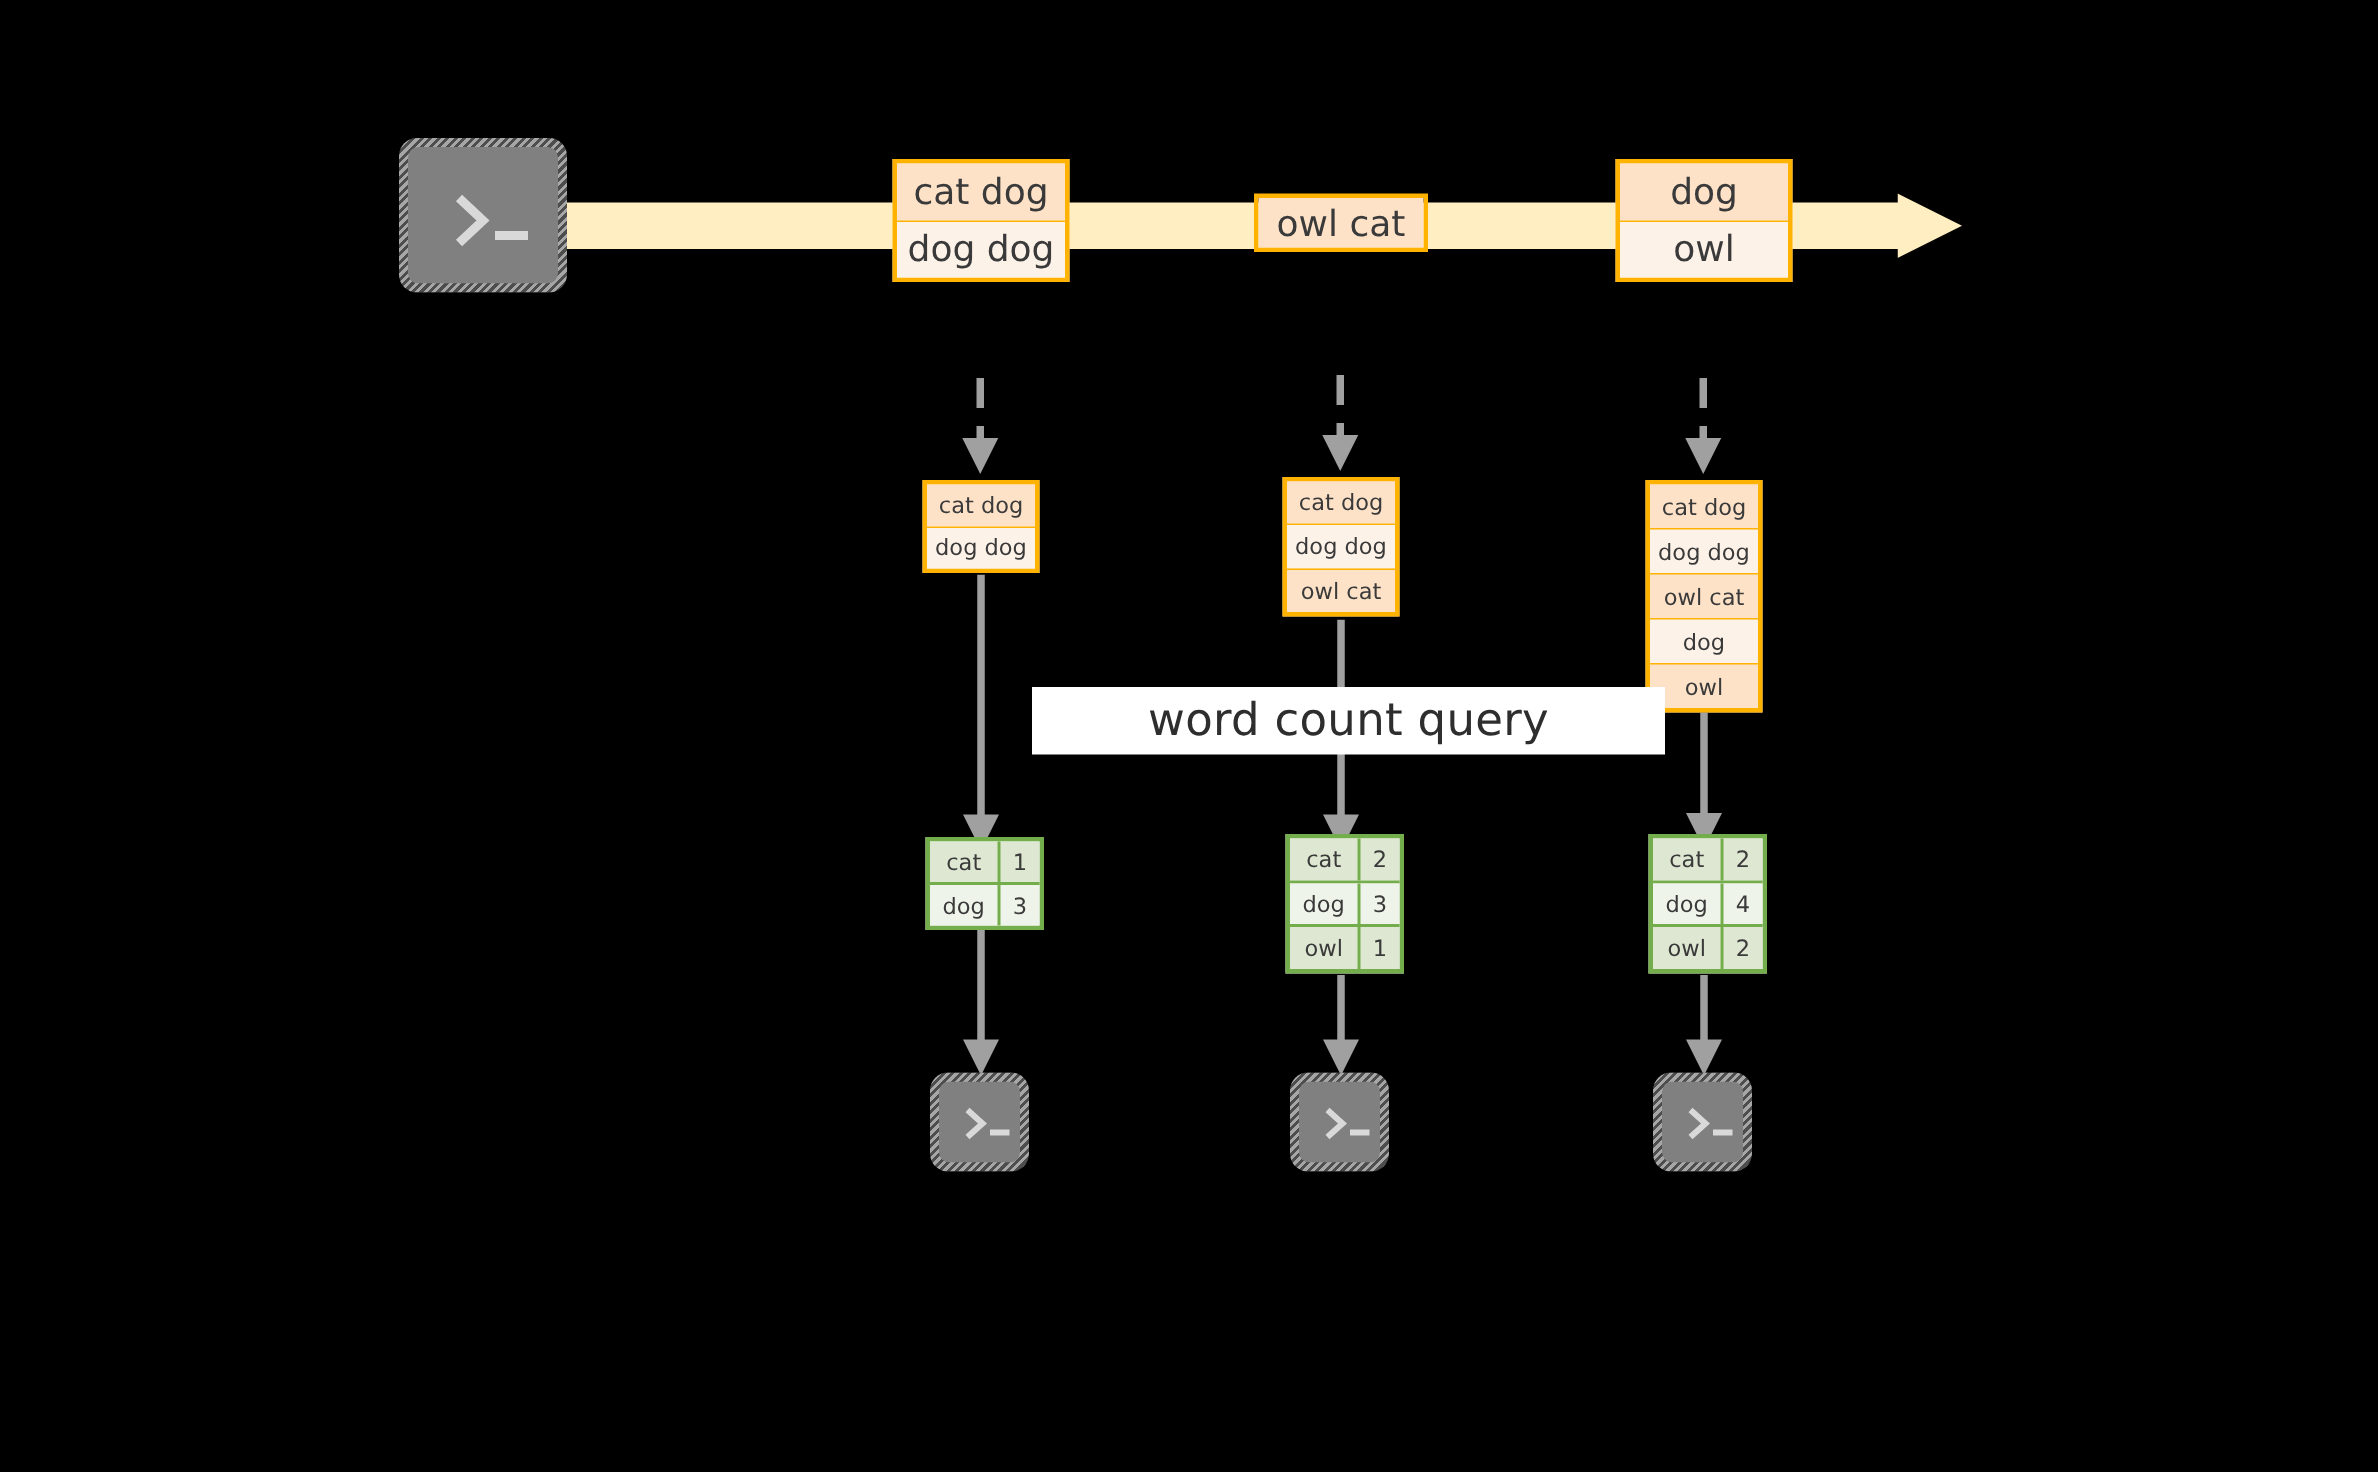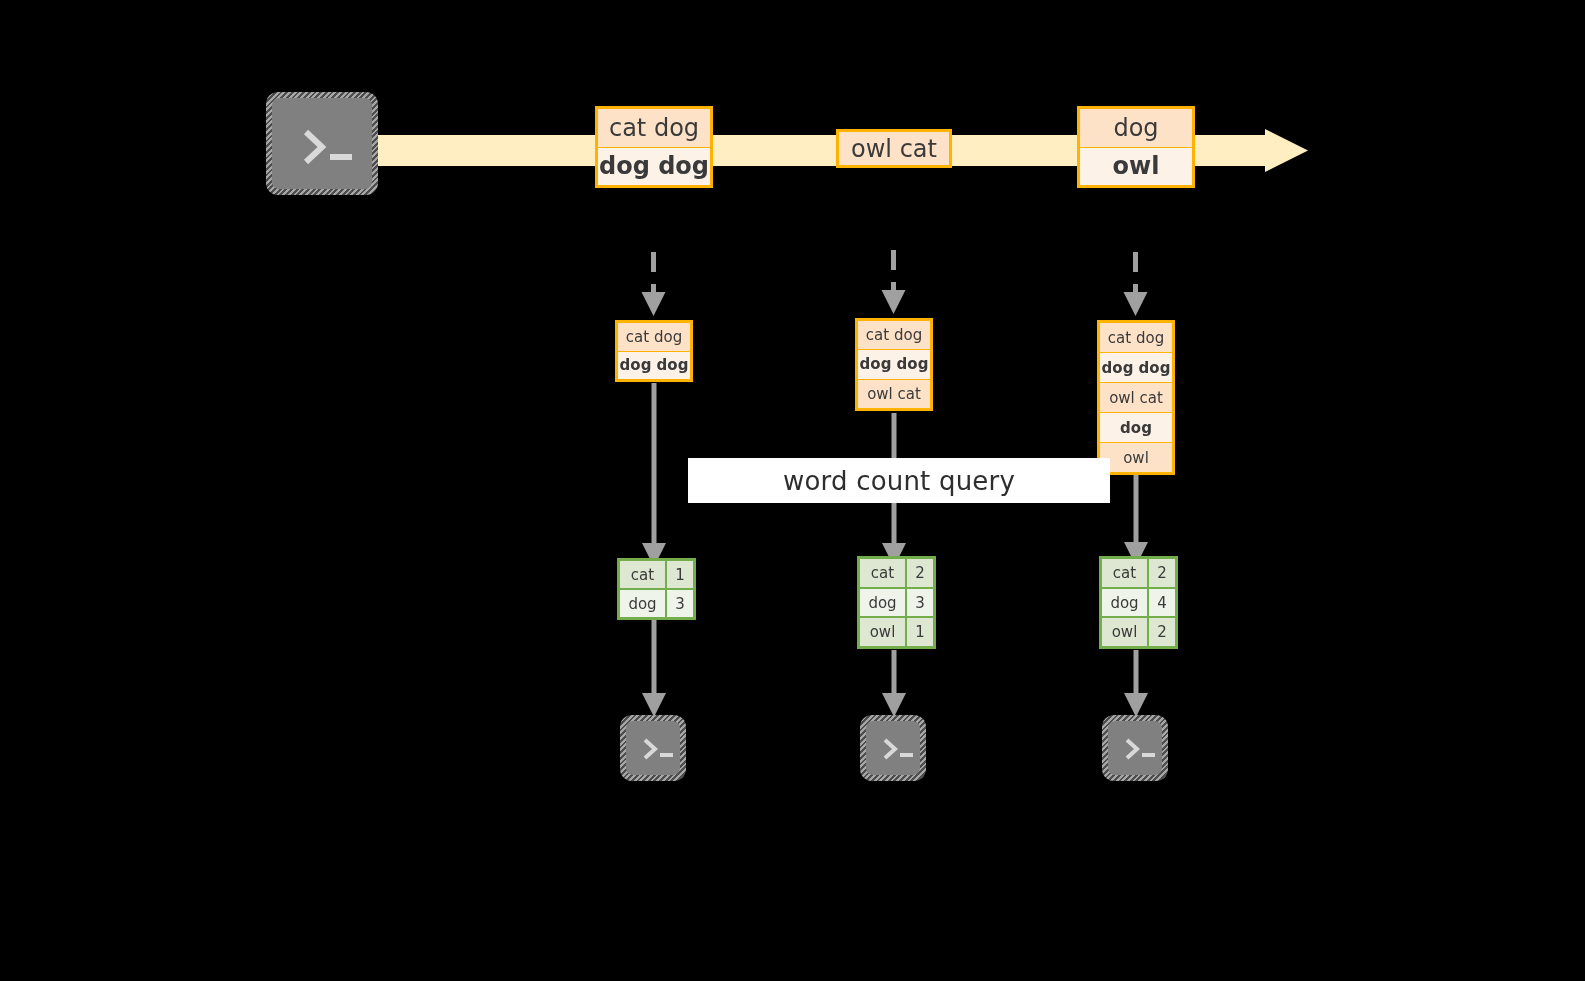--- a/index.html
+++ b/index.html
@@ -58,21 +58,21 @@
     flex: 1 1 0;
     display: flex;
     align-items: center;
     justify-content: center;
     color: #3a3a3a;
     white-space: nowrap;
     border-top: 1.5px solid #ffb200;
   }
   .evt .cell:first-child { border-top: none; }
   .evt .cell.shade-a { background: #fde2c8; }
-  .evt .cell.shade-b { background: #fdf2e8; font-weight: bold; }
+  .evt .cell.shade-b { background: #fdf2e8; }
 
   .evt.big .cell { font-size: 24px; }
   .evt.small .cell { font-size: 15px; }
 
   
   .res {
     position: absolute;
     border: 3px solid #74ad4c;
     display: flex;
     flex-direction: column;
@@ -103,21 +103,21 @@
 
   
   .query-band {
     position: absolute;
     background: #ffffff;
     display: flex;
     align-items: center;
     justify-content: center;
   }
   .query-band .txt {
-    font-size: 26px;
+    font-size: 30px;
     color: #2e2e2e;
     white-space: nowrap;
     letter-spacing: 0.2px;
   }
 </style>
 </head>
 <body>
 
 <div id="stage">
 

